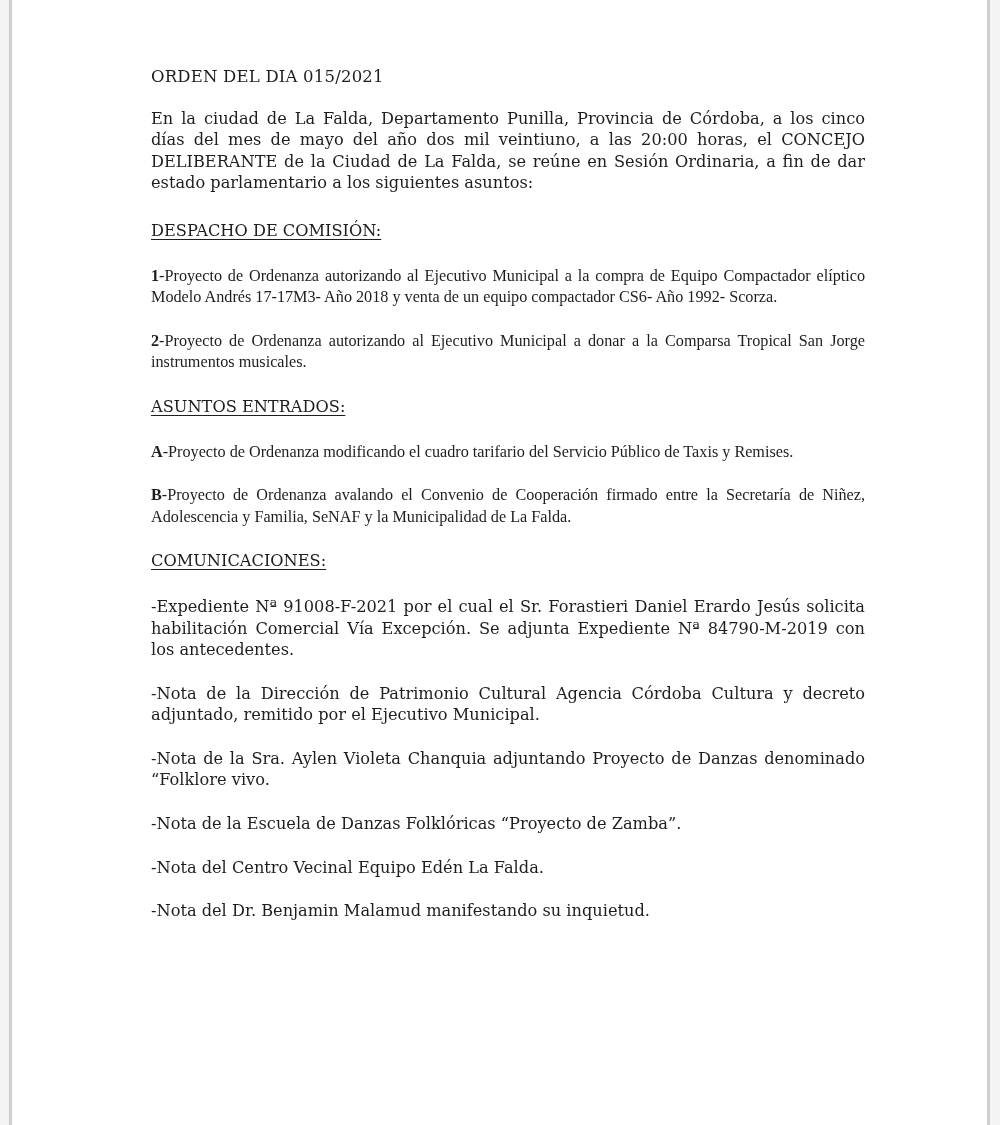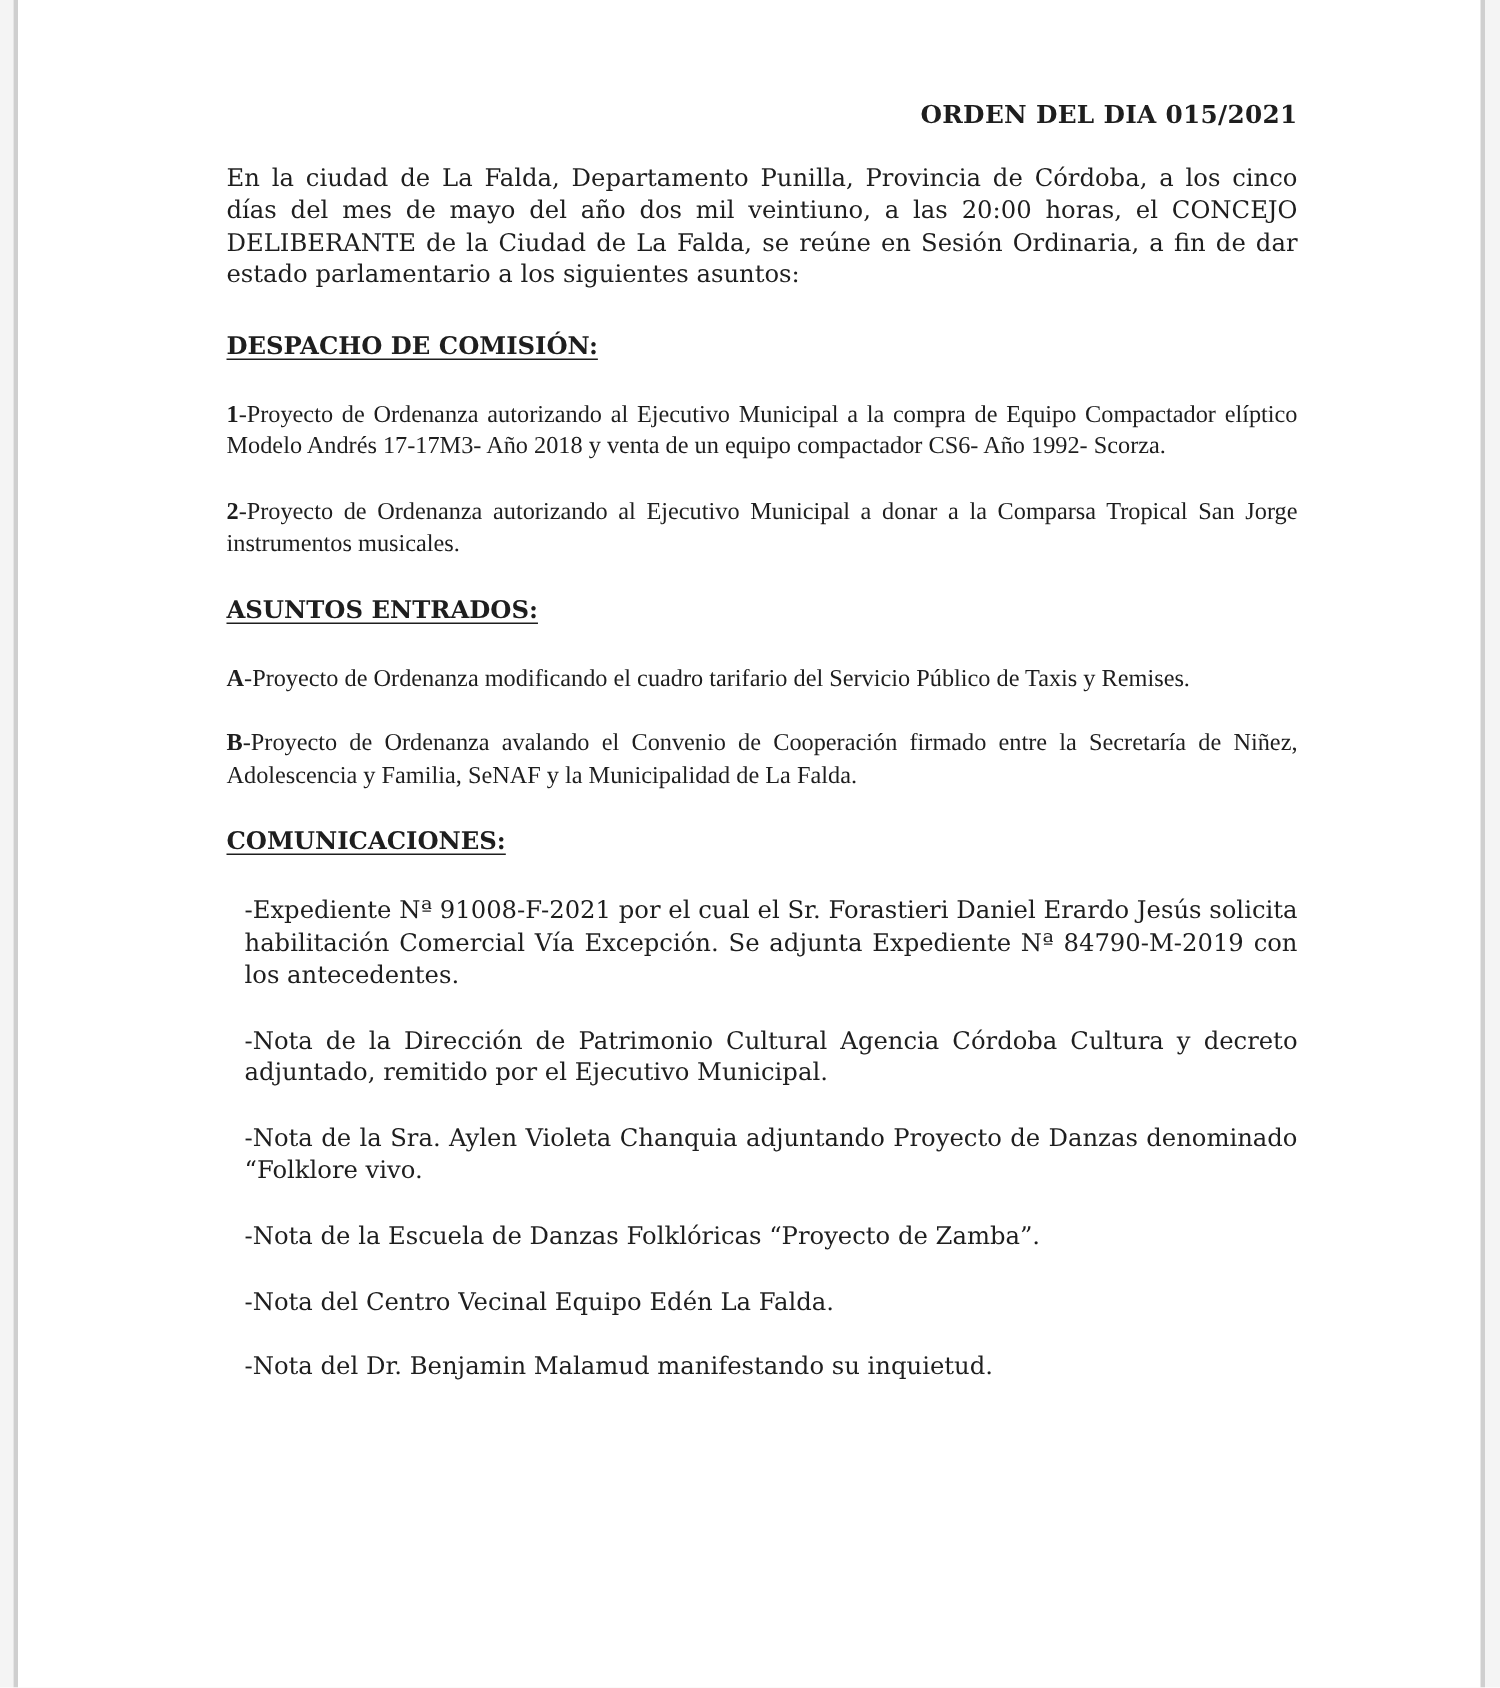--- a/index.html
+++ b/index.html
@@ -15,32 +15,32 @@
       background: #ffffff;
       border-left: 3px solid #cfcfcf;
       border-right: 3px solid #cfcfcf;
       box-sizing: border-box;
     }
     .content {
       position: absolute; left: 139px; top: 66px; width: 714px;
       font-size: 16.2px; line-height: 21.6px;
     }
     .title {
-      text-align: right; font-weight: bold; font-size: 16.5px;
+      text-align: left; font-weight: normal; font-size: 16.5px;
       margin: 0 0 20px 0; letter-spacing: 0.2px;
     }
     p { margin: 0; text-align: justify; text-align-last: left; }
     .intro { margin-bottom: 26px; }
     .heading {
-      font-weight: bold; text-decoration: underline; text-underline-offset: 3px;
+      font-weight: normal; text-decoration: underline; text-underline-offset: 3px;
       margin-bottom: 24px; display: block;
     }
     .item { margin-bottom: 22px; font-family: Liberation Serif, serif; }
     .item .lead { font-weight: bold; }
-    .com-item { margin-bottom: 22px; margin-left: 12px; }
+    .com-item { margin-bottom: 22px; }
   </style>
 </head>
 <body>
 
 <div class="page">
   <div class="content">
     <div class="title">ORDEN DEL DIA 015/2021</div>
     <p class="intro">En la ciudad de La Falda, Departamento Punilla, Provincia de Córdoba, a los cinco días del mes de mayo del año dos mil veintiuno, a las 20:00 horas, el CONCEJO DELIBERANTE de la Ciudad de La Falda, se reúne en Sesión Ordinaria, a fin de dar estado parlamentario a los siguientes asuntos:</p>
 
     <span class="heading">DESPACHO DE COMISIÓN:</span>

